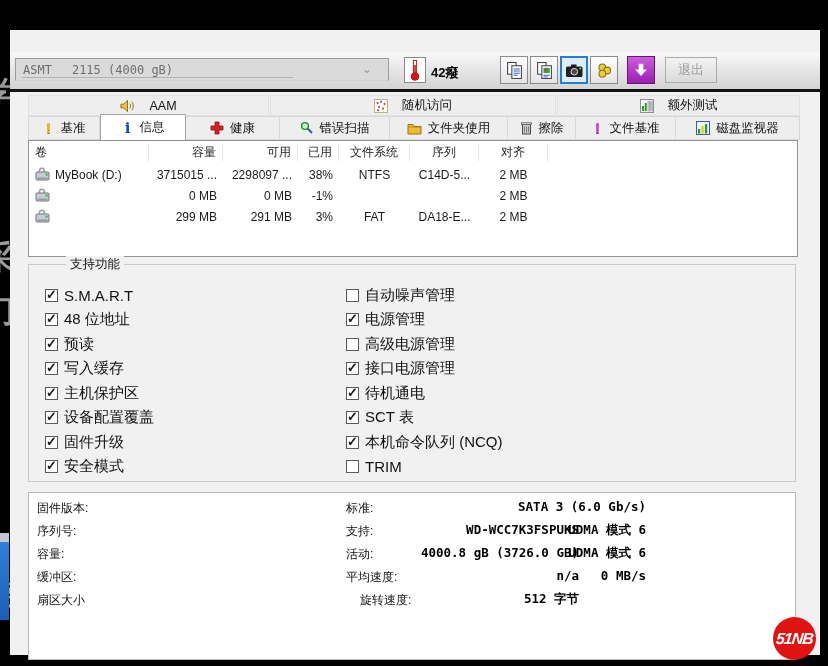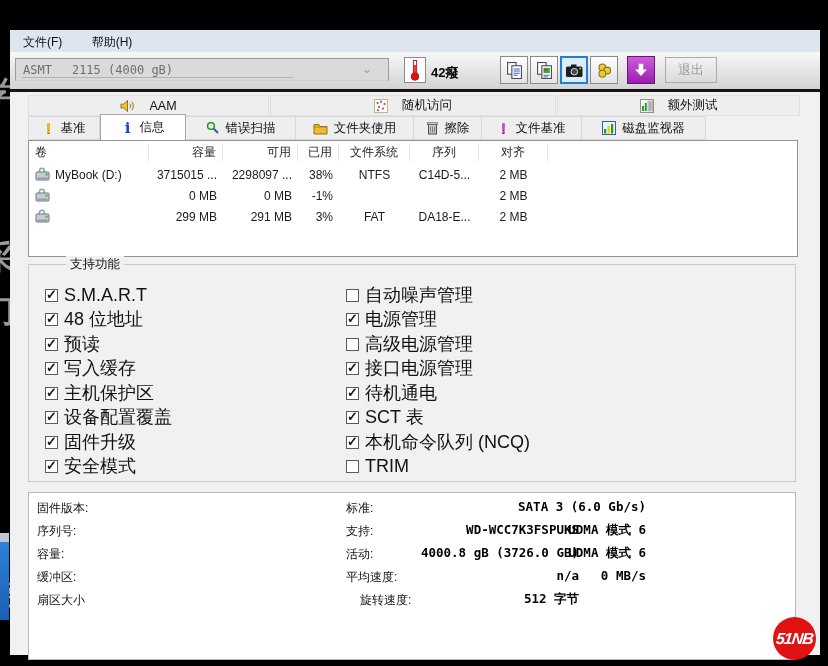--- a/index.html
+++ b/index.html
@@ -61,21 +61,21 @@
   .vh{box-sizing:border-box;padding:0 6px;border-right:1px solid #e3e3e3;height:17px;line-height:17px;}
   .vol-row{display:flex;height:21px;align-items:center;font-size:12px;color:#1a1a1a;cursor:default;}
   .vc{box-sizing:border-box;padding:0 6px;white-space:nowrap;overflow:hidden;}
   .al-r{text-align:right;} .al-c{text-align:center;}
   .vol-name{display:flex;align-items:center;gap:4px;}
 
   
   .features{position:absolute;left:18px;top:172px;width:768px;height:218px;
        border:1px solid #c9c9c9;box-sizing:border-box;}
   .features .legend{position:absolute;top:-9px;left:8px;background:#f1f1f1;padding:0 4px;font-size:12.5px;color:#111;margin-left:29px;}
-  .feat-item{position:absolute;display:flex;align-items:center;gap:6px;font-size:18px;color:#111;height:16px;}
+  .feat-item{position:absolute;display:flex;align-items:center;gap:6px;font-size:15px;color:#111;height:16px;}
   .cb{width:13px;height:13px;box-sizing:border-box;border:1px solid #5a5a5a;background:#fff;position:relative;flex:none;}
   .cb.on::after{content:"✓";position:absolute;left:0;top:-3px;font-size:13px;font-weight:bold;color:#1a1a1a;}
 
   
   .details{position:absolute;left:18px;top:400px;width:768px;height:168px;background:#fff;
        border:1px solid #b8b8b8;box-sizing:border-box;}
   .det-label{position:absolute;font-size:12px;color:#111;white-space:nowrap;}
   .det-value{position:absolute;font:bold 12.5px "DejaVu Sans Mono",monospace;color:#000;text-align:right;white-space:nowrap;}
 
   
@@ -97,24 +97,20 @@
   <span class="frag" style="top:72px">学</span>
   <span class="frag" style="top:236px">采</span>
   <span class="frag" style="top:290px">刀</span>
   <span class="frag" style="top:432px">3</span>
   <span class="frag" style="top:572px">旋</span>
   <div class="bluebar"></div>
 </div>
 
 <div class="window">
 
-  <div class="menubar">
-    <span class="menu-item">文件(F)</span>
-    <span class="menu-item">帮助(H)</span>
-  </div>
 
   <div class="toolbar">
     <div class="combo">
       <div class="combo-text"><span class="combo-vendor">ASMT</span><span>2115 (4000 gB)</span></div>
       <div class="combo-underline"></div>
       <span class="combo-arrow">⌄</span>
     </div>
 
     <div class="thermo-box">
       <svg width="12" height="22" viewBox="0 0 12 22">
@@ -201,20 +197,26 @@
     </div>
 
     <div class="tabs2">
       <div class="tab2" style="width:72px">
         <span class="gi gi-bench">!</span>
         <span>基准</span>
       </div>
       <div class="tab2 active" style="width:86px">
         <span class="gi gi-info">i</span>
         <span>信息</span>
+      </div>
+      <div class="tab2" style="width:94px">
+        <svg width="14" height="14" viewBox="0 0 14 14">
+          <path d="M5 1h4v4h4v4H9v4H5V9H1V5h4z" fill="#d82222" stroke="#8a1212" stroke-width="0.8"></path>
+        </svg>
+        <span>健康</span>
       </div>
       <div class="tab2" style="width:110px">
         <svg width="14" height="14" viewBox="0 0 14 14">
           <circle cx="5" cy="5" r="3.4" fill="#d9f0d9" stroke="#159015" stroke-width="1.4"></circle>
           <path d="M7.8 7.8L12 12" stroke="#3058c0" stroke-width="2"></path>
         </svg>
         <span>错误扫描</span>
       </div>
       <div class="tab2" style="width:118px">
         <svg width="15" height="13" viewBox="0 0 15 13">

